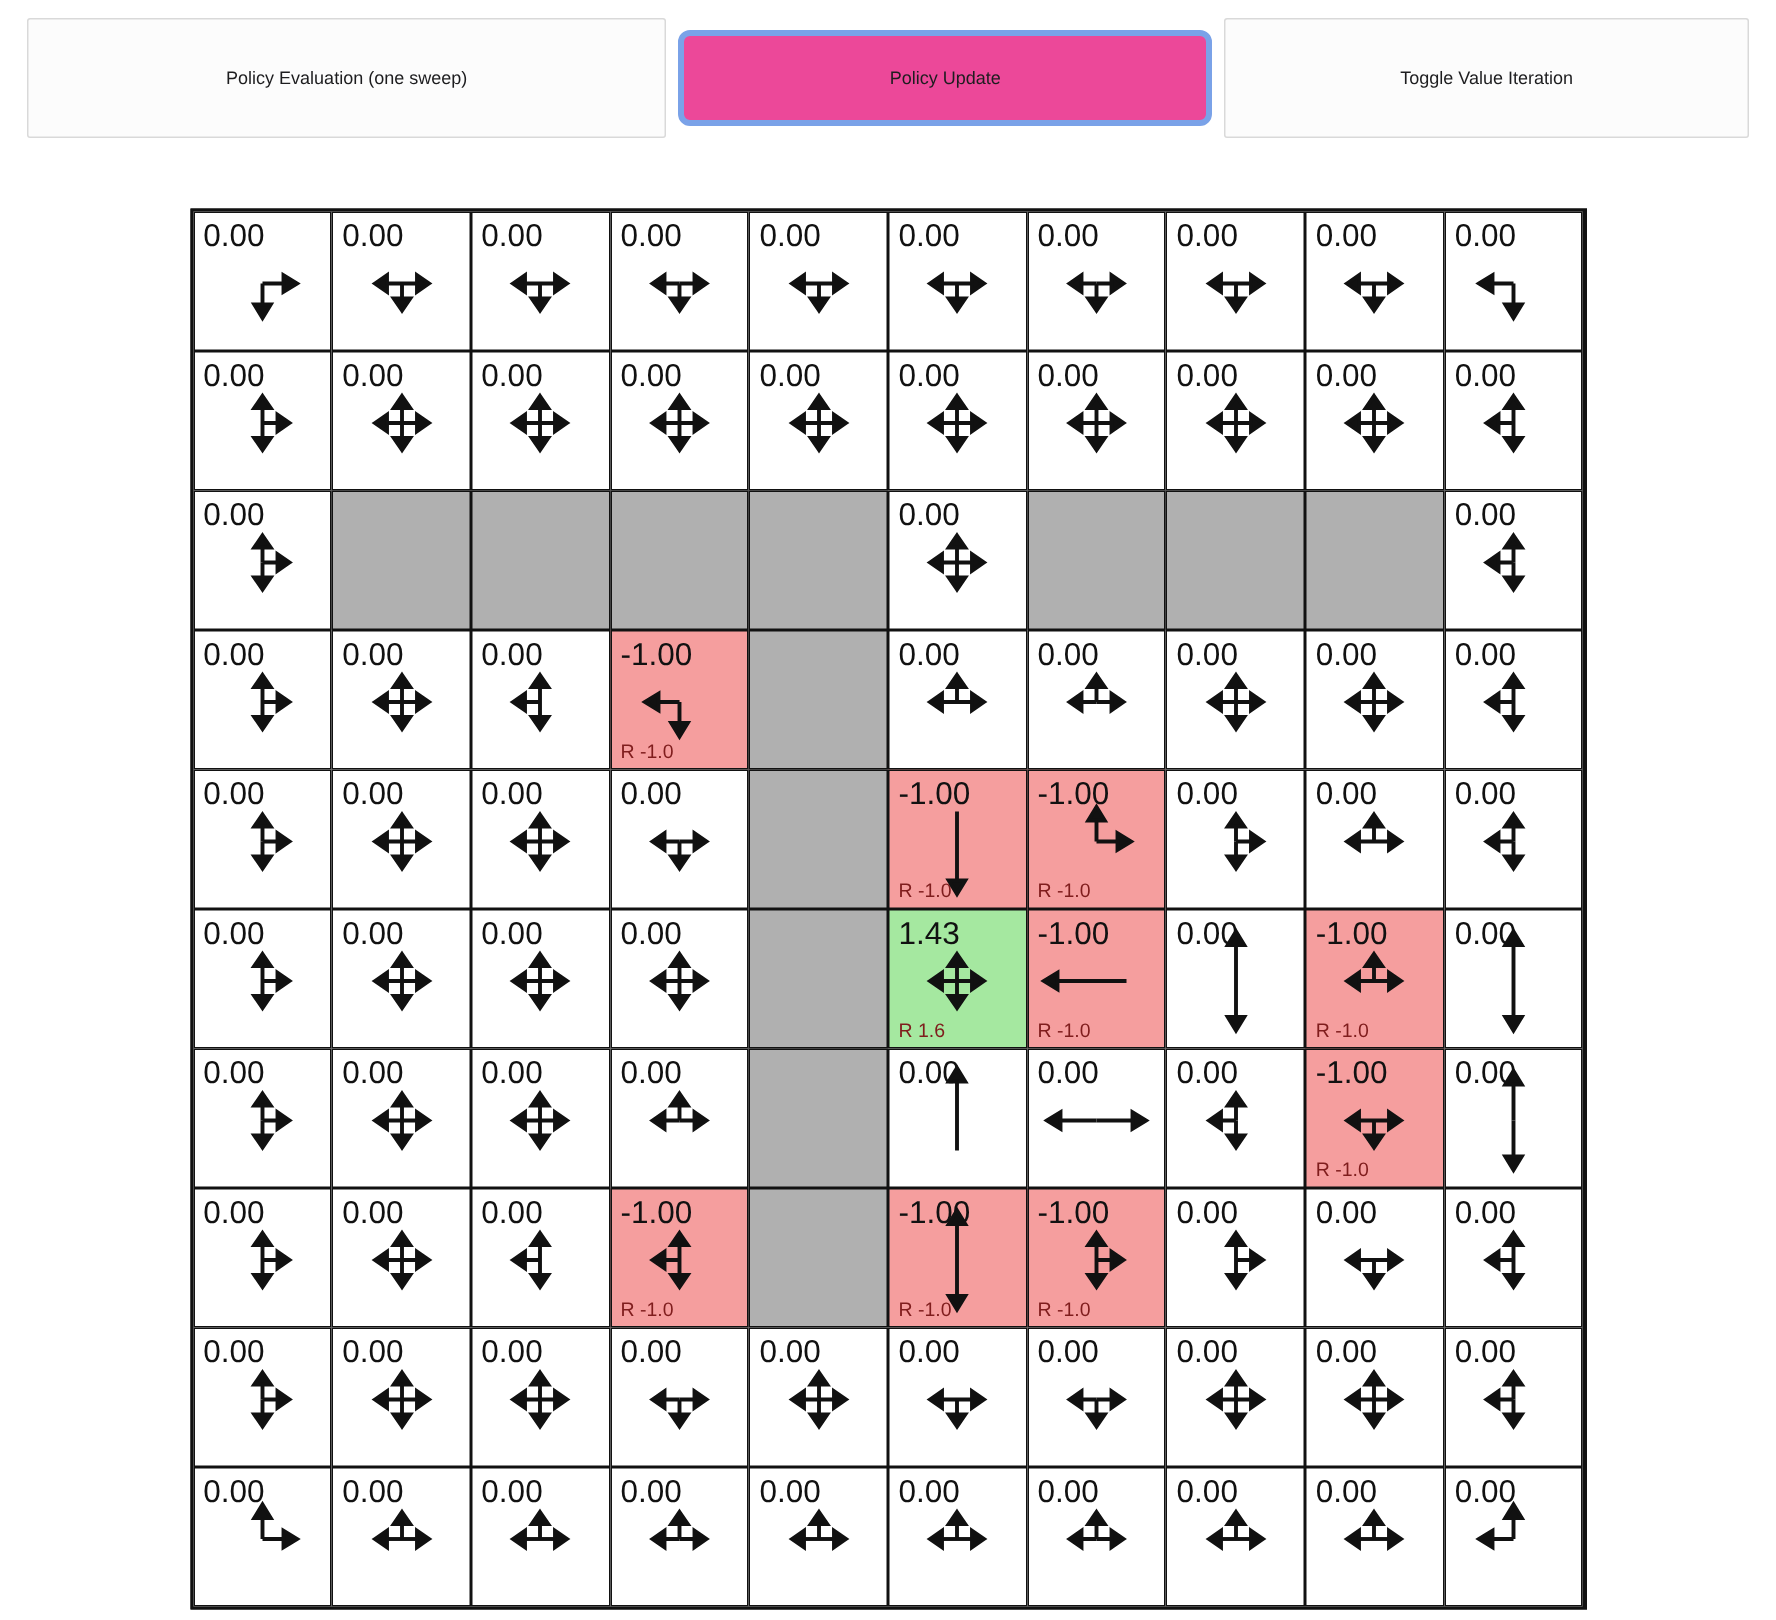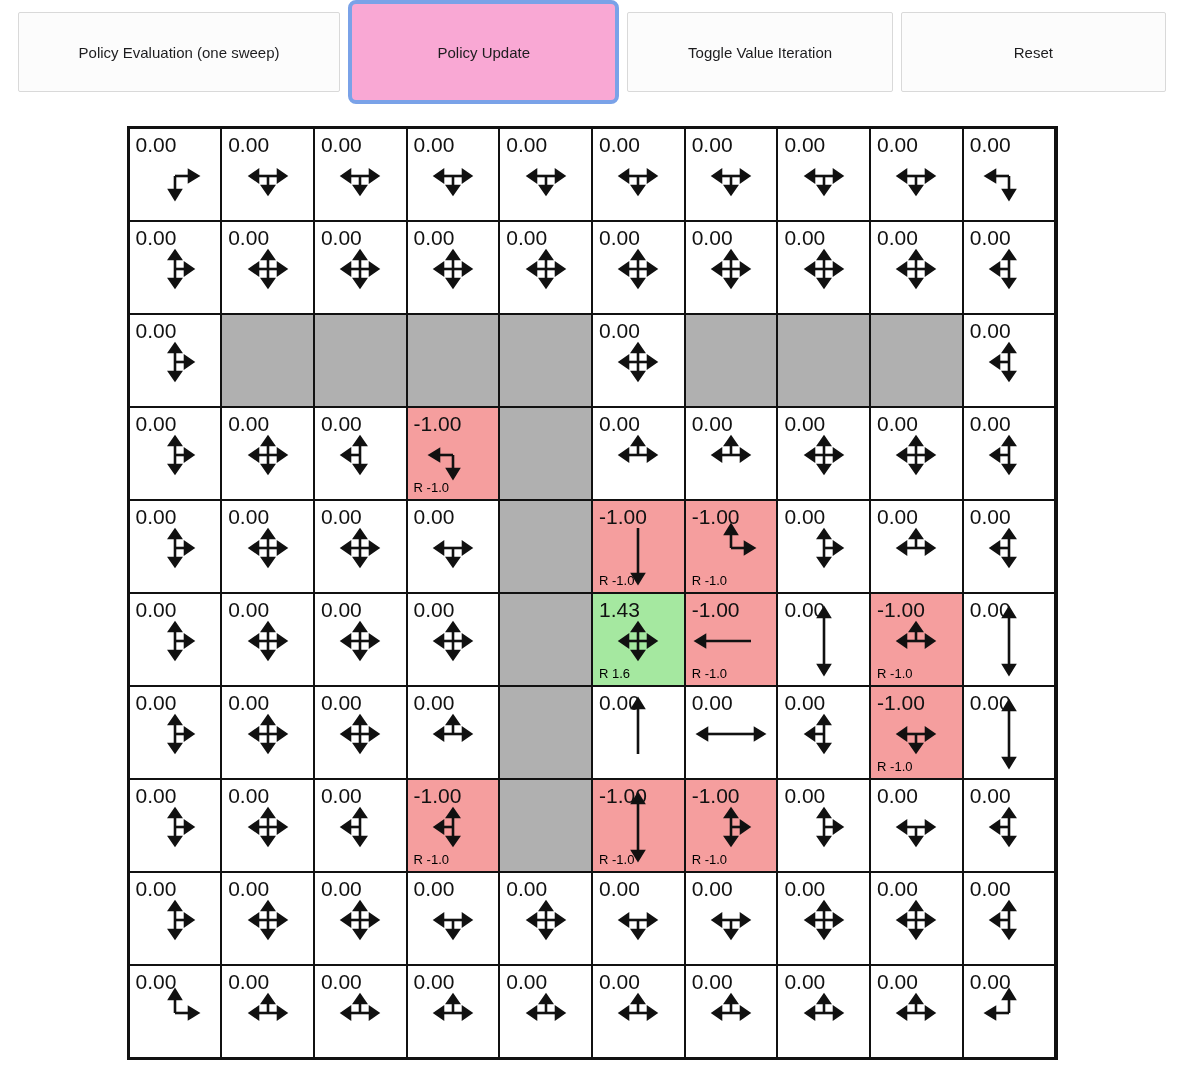--- a/index.html
+++ b/index.html
@@ -2,45 +2,44 @@
 <html style="--accent: #7aa2e8; --wall: #b0b0b0; --bad: #f59e9e; --good: #a5e8a0;"><head>
 <meta charset="utf-8">
 <style>
   * { box-sizing: border-box; }
   html,body { margin:0; padding:0; background:#ffffff; width:1184px; height:1080px;
     font-family:"Liberation Sans", sans-serif; }
 
   
   .toolbar { display:flex; align-items:center; gap:8px; padding:8px 18px 0 18px; height:96px; }
   .btn { background:#fcfcfc; border:1px solid #d9d9d9; border-radius:2px; height:80px;
-    font-size:15px; color:#1d1d1f; font-family:"Liberation Sans", sans-serif; cursor:pointer;
+    font-size:12px; color:#1d1d1f; font-family:"Liberation Sans", sans-serif; cursor:pointer;
     flex:1 1 0; padding:0 8px; }
   .btn.wide { flex:1.23 1 0; }
-  .btn.selected { border:4px solid var(--accent); border-radius:8px; height:104px; background:#f9a8d4; }
+  .btn.selected { border:4px solid var(--accent); border-radius:8px; height:64px; background:#ec4899; }
 
   
-  .gridwrap { width:931px; margin:30px auto 0 auto; border:2px solid #111;
+  .gridwrap { width:931px; margin:43px auto 0 auto; border:2px solid #111;
     display:grid; grid-template-columns:repeat(10, 1fr); grid-auto-rows:93px; background:#111; }
   .cell { position:relative; background:#ffffff; border:1px solid #111; overflow:hidden; }
   .cell.wall { background:var(--wall); }
   .cell.negative { background:var(--bad); }
   .cell.positive { background:var(--good); }
   .val { font-size:21px; color:#111; padding:4px 0 0 6px; line-height:1.1; position:relative; z-index:1; }
-  .reward { position:absolute; left:6px; bottom:4px; font-size:13px; color:#000000; z-index:1; }
+  .reward { position:absolute; left:6px; bottom:4px; font-size:13px; color:#7f1d1d; z-index:1; }
   svg.arrows { position:absolute; left:50%; top:52%; transform:translate(-50%,-50%);
     z-index:2; pointer-events:none; }
 </style>
 </head>
 <body>
 
 <div class="toolbar">
   <button class="btn wide">Policy Evaluation (one sweep)</button>
   <button class="btn selected">Policy Update</button>
   <button class="btn">Toggle Value Iteration</button>
-  <button class="btn">Reset</button>
 </div>
 
 <div class="gridwrap">
     <div class="cell normal">
       <div class="val">0.00</div>
       <svg class="arrows" width="88" height="88" viewBox="-44 -44 88 88">
         <g stroke="#111" stroke-width="2.6" fill="#111" stroke-linecap="butt">
           <line x1="0" y1="0" x2="0" y2="14"></line>
           <polygon points="0,23 -5.5,14 5.5,14"></polygon>
           <line x1="0" y1="0" x2="14" y2="0"></line>

